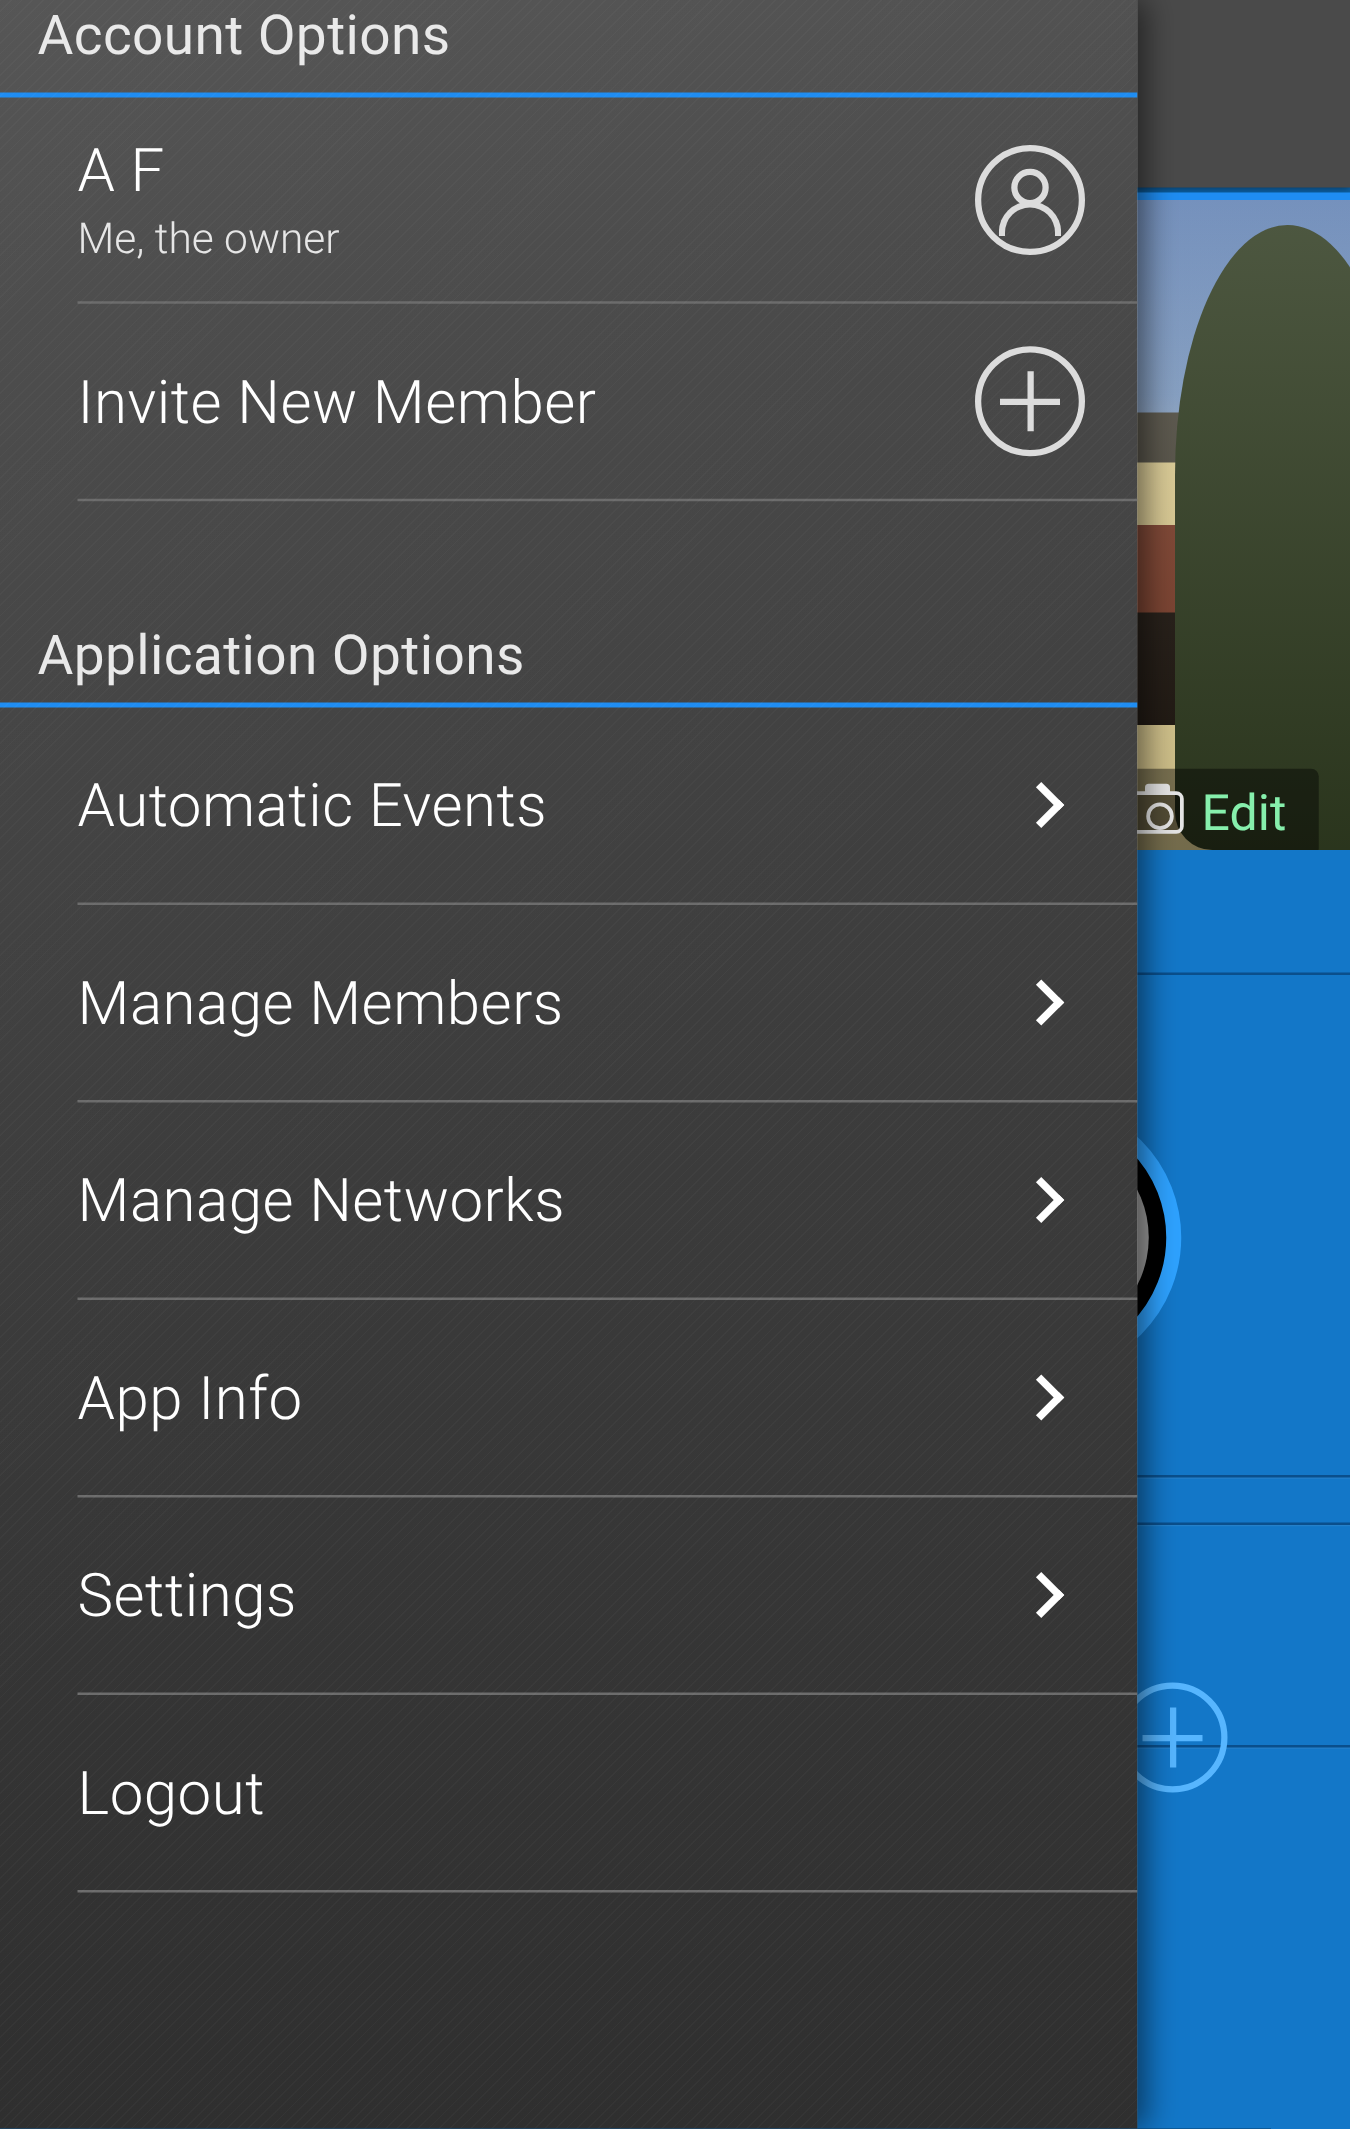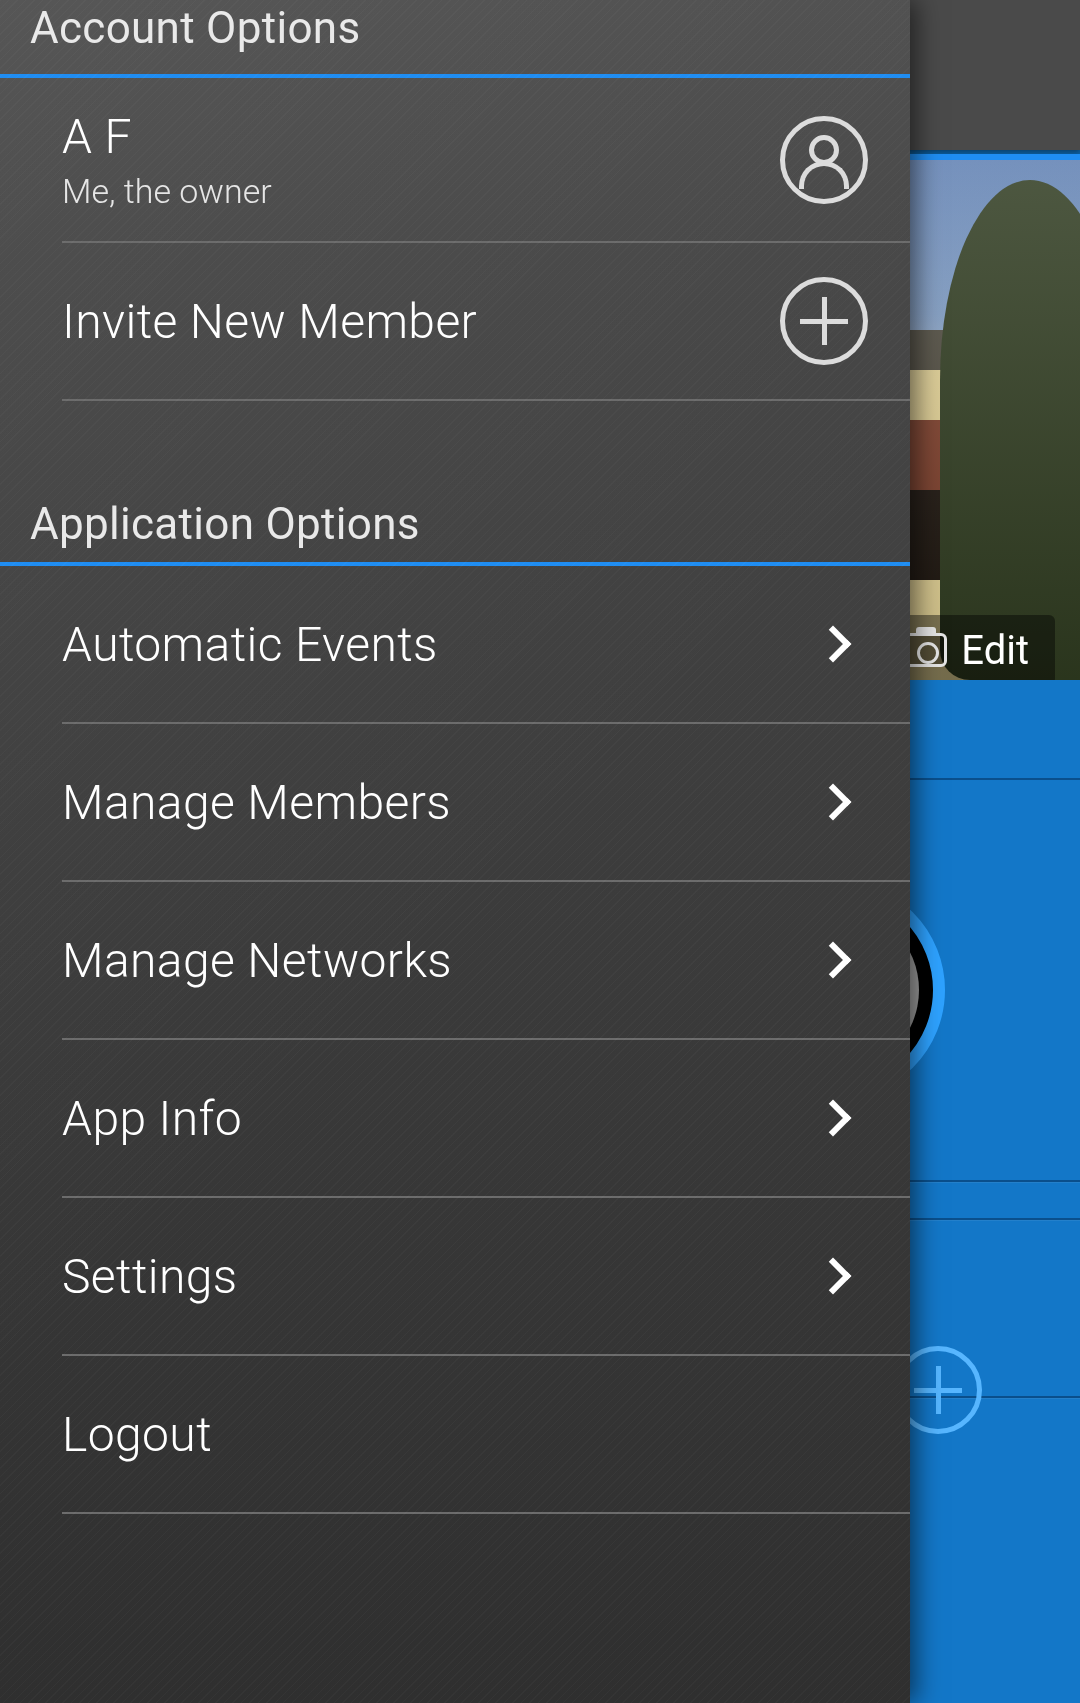--- a/index.html
+++ b/index.html
@@ -93,21 +93,21 @@
   .bg-edit {
     position: absolute;
     top: 615px;
     right: 25px;
     height: 70px;
     display: flex;
     align-items: center;
     gap: 14px;
     padding: 0 26px 0 18px;
     border-radius: 6px;
-    color: #ffffff;
+    color: #86efac;
     font-size: 40px;
     background: rgba(0,0,0,0.42);
     justify-content: center;
   }
   .camera-icon {
     width: 44px; height: 34px;
     border: 3px solid #e5e5e5;
     border-radius: 6px;
     position: relative;
     background: rgba(0,0,0,0.3);

